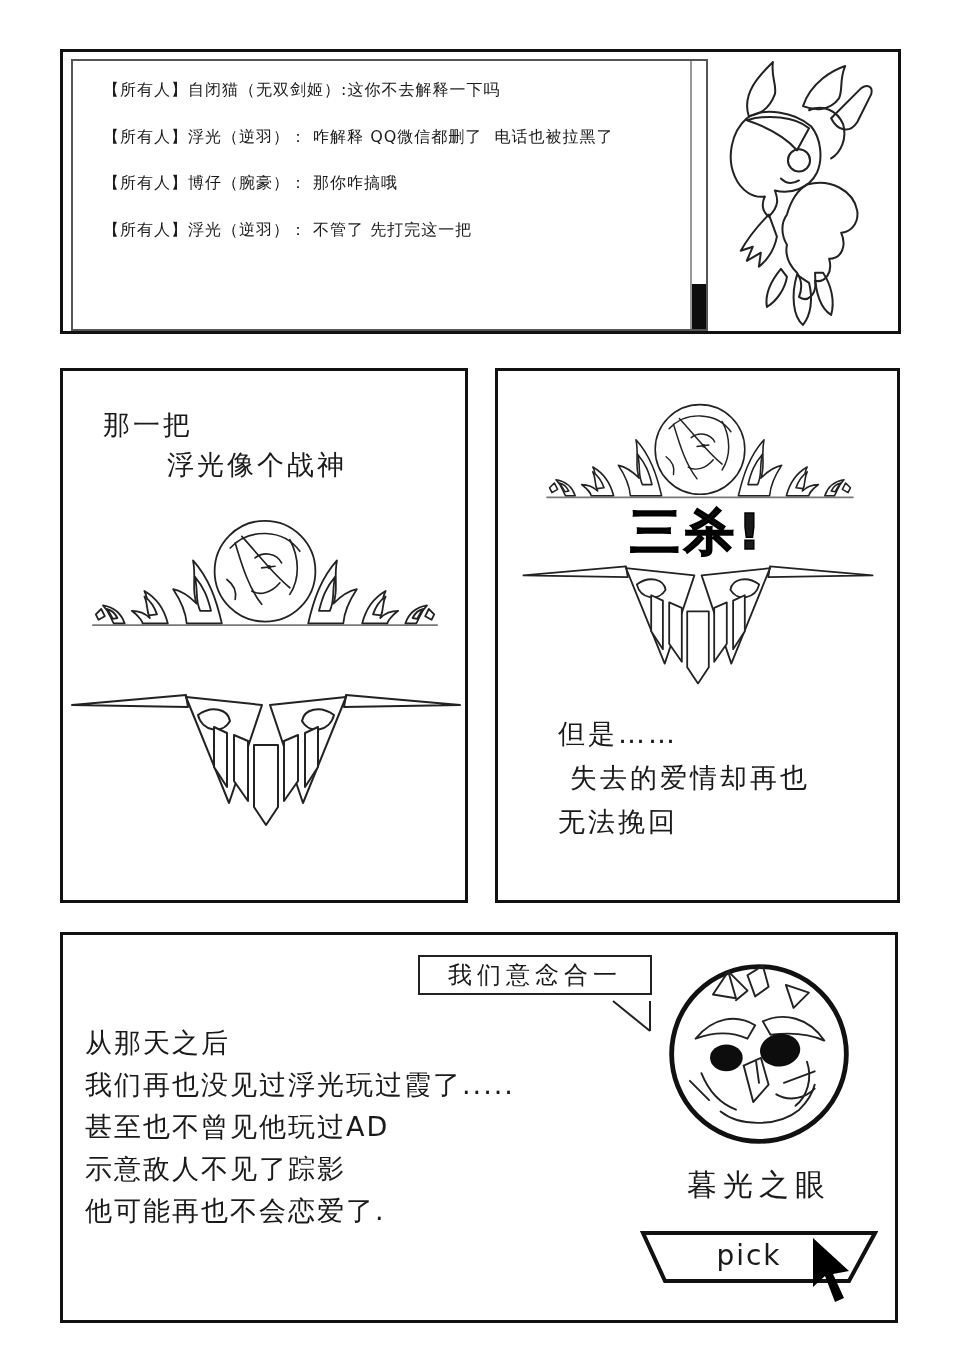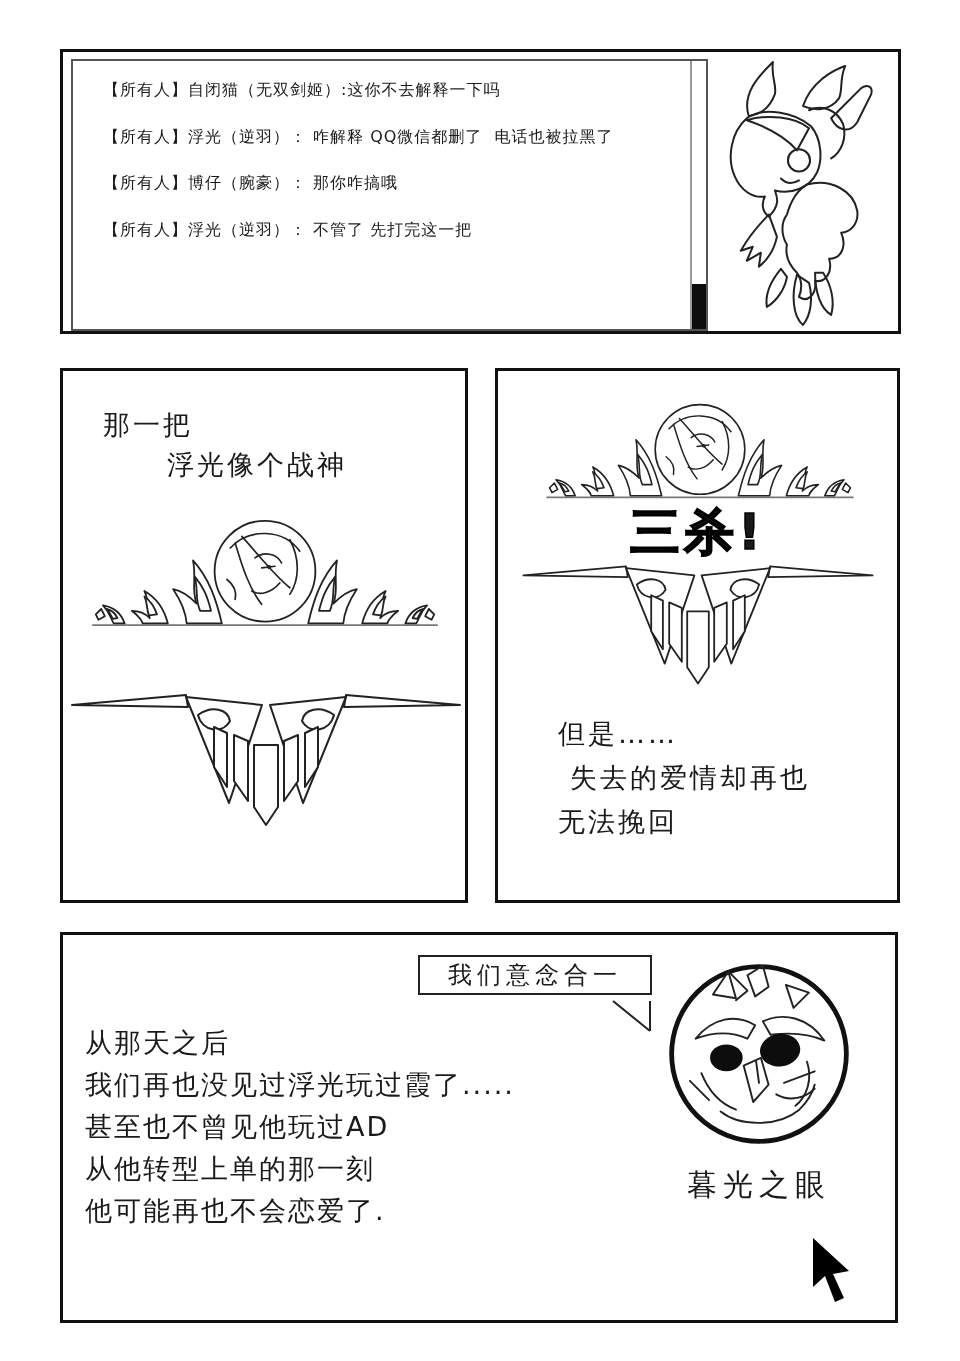--- a/index.html
+++ b/index.html
@@ -143,21 +143,21 @@
 <div class="panel" id="panel-epilogue">
   <div id="bubble">我们意念合一</div>
   <svg id="bubble-tail" width="40" height="34" viewBox="0 0 40 34">
     <path d="M1,1 L38,31 L38,1 Z" fill="#fff" stroke="none"></path>
     <path d="M1,1 L38,31 M38,1 L38,31" fill="none" stroke="#222" stroke-width="2"></path>
   </svg>
   <div id="narration">
     <div>从那天之后</div>
     <div>我们再也没见过浮光玩过霞了.....</div>
     <div>甚至也不曾见他玩过AD</div>
-    <div>从他转型上单的那一刻</div>
+    <div>示意敌人不见了踪影</div>
     <div>他可能再也不会恋爱了.</div>
   </div>
   <svg class="abs" style="left:600px;top:23px;" width="192" height="192" viewBox="0 0 200 200">
     <circle cx="100" cy="100" r="91" fill="#fff" stroke="#111" stroke-width="5"></circle>
     <g class="strokeonly">
       <path d="M52,38 L68,14 L76,42 Z"></path>
       <path d="M68,14 L88,34 L76,44"></path>
       <path d="M88,18 L104,8 L110,30 L96,40 Z"></path>
       <path d="M128,28 L152,36 L136,52 Z"></path>
       <path d="M34,84 C52,62 76,58 96,70 L88,84 C70,76 50,78 34,84 Z"></path>
@@ -168,16 +168,22 @@
       <path d="M150,108 C156,126 150,144 138,154"></path>
       <path d="M60,160 C80,176 120,176 142,158 C150,150 156,140 158,132"></path>
       <path d="M126,130 L158,118"></path>
       <path d="M118,142 C132,150 148,146 158,136"></path>
       <path d="M28,128 L48,148"></path>
     </g>
     <ellipse cx="66" cy="104" rx="17" ry="14" fill="#0d0d0d"></ellipse>
     <ellipse cx="122" cy="96" rx="21" ry="17" fill="#0d0d0d" transform="rotate(-8 122 96)"></ellipse>
   </svg>
   <div id="champ-label">暮光之眼</div>
+  <div id="pick-btn">
+    <svg width="238" height="54" viewBox="0 0 238 54">
+      <path d="M3,3 L235,3 L209,51 L25,51 Z" fill="#fff" stroke="#111" stroke-width="4" stroke-linejoin="miter"></path>
+    </svg>
+    <div id="pick-label">pick</div>
+  </div>
   <svg id="cursor" width="40" height="66" viewBox="0 0 40 66">
     <path d="M3,0 L3,49 L15,38 L25,64 L34,60 L23,36 L39,33 Z" fill="#000"></path>
   </svg>
 </div>
 
 </body></html>

